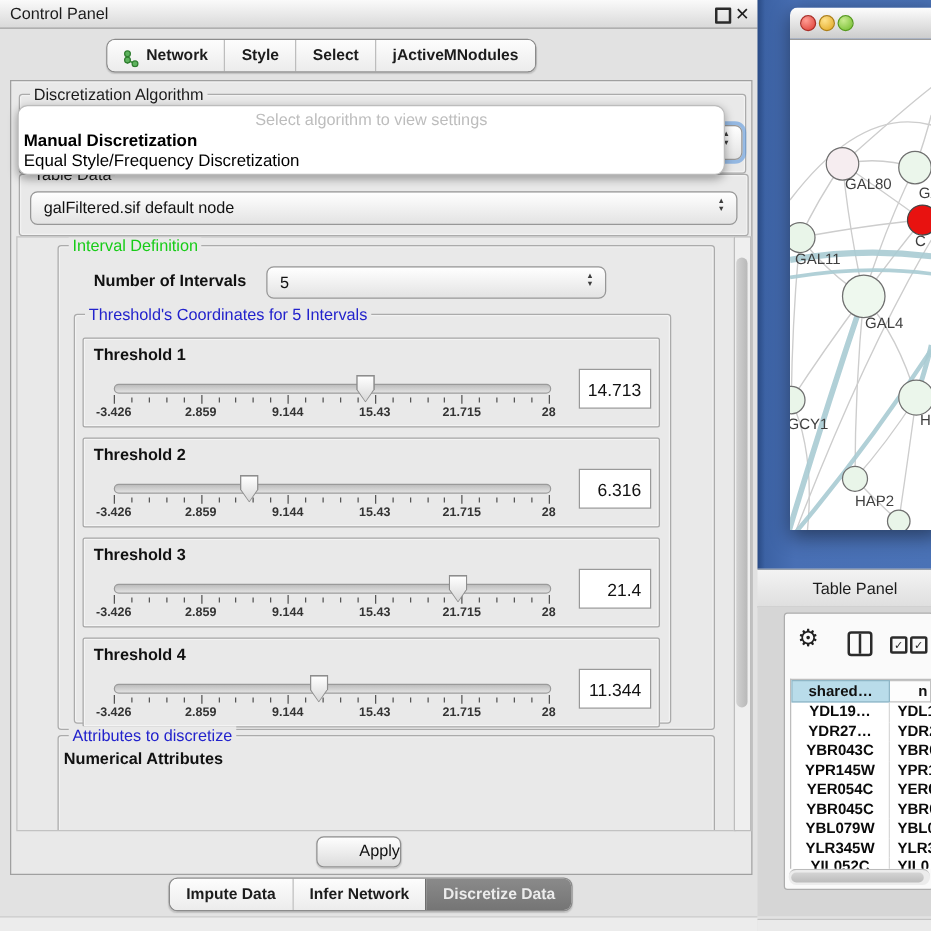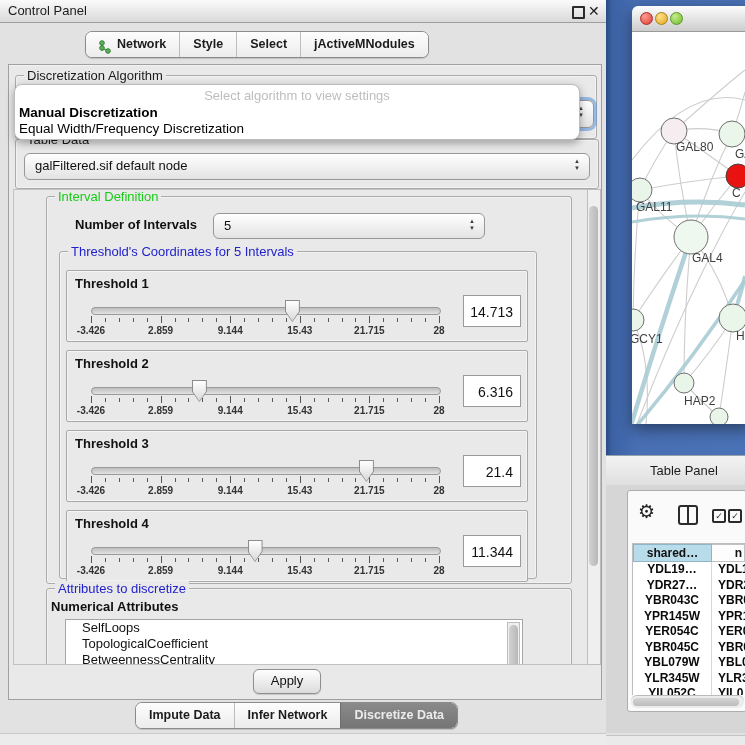--- a/index.html
+++ b/index.html
@@ -88,21 +88,21 @@
 
   
   #attr-list{position:absolute;left:18px;top:30px;width:456px;height:78px;background:#fff;
     border:1px solid #a5a5a5;overflow:hidden;}
   .attr-item{padding-left:16px;line-height:16px;font-size:13px;color:#111;white-space:nowrap;}
   #attr-vscroll{right:2px;top:2px;width:11px;height:72px;position:absolute;}
   #attr-vthumb{top:2px;height:54px;left:1px;}
 
   #apply-btn{left:244px;top:604px;width:66px;height:23px;border:1px solid #8f8f8f;
     border-radius:6px;background:linear-gradient(#fefefe,#dcdcdc);font-size:13px;color:#111;
-    text-align:center;line-height:22px;box-shadow:0 1px 1px rgba(0,0,0,.15);}
+    text-align:right;line-height:22px;box-shadow:0 1px 1px rgba(0,0,0,.15);}
 
   #bottom-strip{left:0;top:733px;width:606px;height:12px;background:#ececec;border-top:1px solid #c9c9c9;}
 
   
   #right-region{left:606px;top:0;width:139px;height:745px;}
   #network-frame{left:0;top:0;width:139px;height:455px;overflow:hidden;
     background:linear-gradient(90deg,#294a84 0px,#3c62a4 6px,#486fb4 30px,#4a72b6 100%);}
   #mac-window{left:26px;top:6px;width:120px;height:418px;border-radius:6px 6px 0 0;
     box-shadow:0 5px 16px rgba(0,0,0,.45);}
   #mac-titlebar{left:0;top:0;width:100%;height:26px;border-radius:6px 0 0 0;
@@ -183,21 +183,21 @@
     <div class="groupbox" id="algo-group" style="left:6px;top:10px;width:580px;height:62px;">
       <span class="gtitle">Discretization Algorithm</span>
       <div class="combo" id="algo-combo">
         <span class="updown">▲<br>▼</span>
       </div>
     </div>
 
     <div class="abs" id="algo-popup">
       <div class="abs" id="popup-hint">Select algorithm to view settings</div>
       <div class="abs popup-opt" id="popup-opt-0">Manual Discretization</div>
-      <div class="abs popup-opt" id="popup-opt-1">Equal Width/Frequency Discretization</div>
+      <div class="abs popup-opt" id="popup-opt-1">Equal Style/Frequency Discretization</div>
     </div>
 
     <div class="groupbox" style="left:6px;top:74px;width:582px;height:48px;">
       <span class="gtitle">Table Data</span>
       <div class="combo" style="left:8px;top:13px;width:564px;height:25px;">
         <span class="ctext">galFiltered.sif default node</span>
         <span class="updown">▲<br>▼</span>
       </div>
     </div>
 
@@ -383,28 +383,20 @@
                 </div>
                 <div class="valuebox">11.344</div>
               </div>
             </div>
         </div>
       </div>
 
       <div class="groupbox" style="left:32px;top:398px;width:524px;height:110px;">
         <span class="gtitle blue">Attributes to discretize</span>
         <div class="abs" style="left:4px;top:10px;font-size:13px;font-weight:bold;color:#111;">Numerical Attributes</div>
-        <div id="attr-list">
-          <div class="attr-item">SelfLoops</div>
-            <div class="attr-item">TopologicalCoefficient</div>
-            <div class="attr-item">BetweennessCentrality</div>
-            <div class="vscroll" id="attr-vscroll">
-            <div class="vthumb" id="attr-vthumb"></div>
-          </div>
-        </div>
       </div>
 
     </div>
 
     <div class="vscroll abs" id="main-vscroll">
       <div class="vthumb" id="main-vthumb"></div>
     </div>
 
     <div class="abs" id="apply-btn">Apply</div>
   </div>

